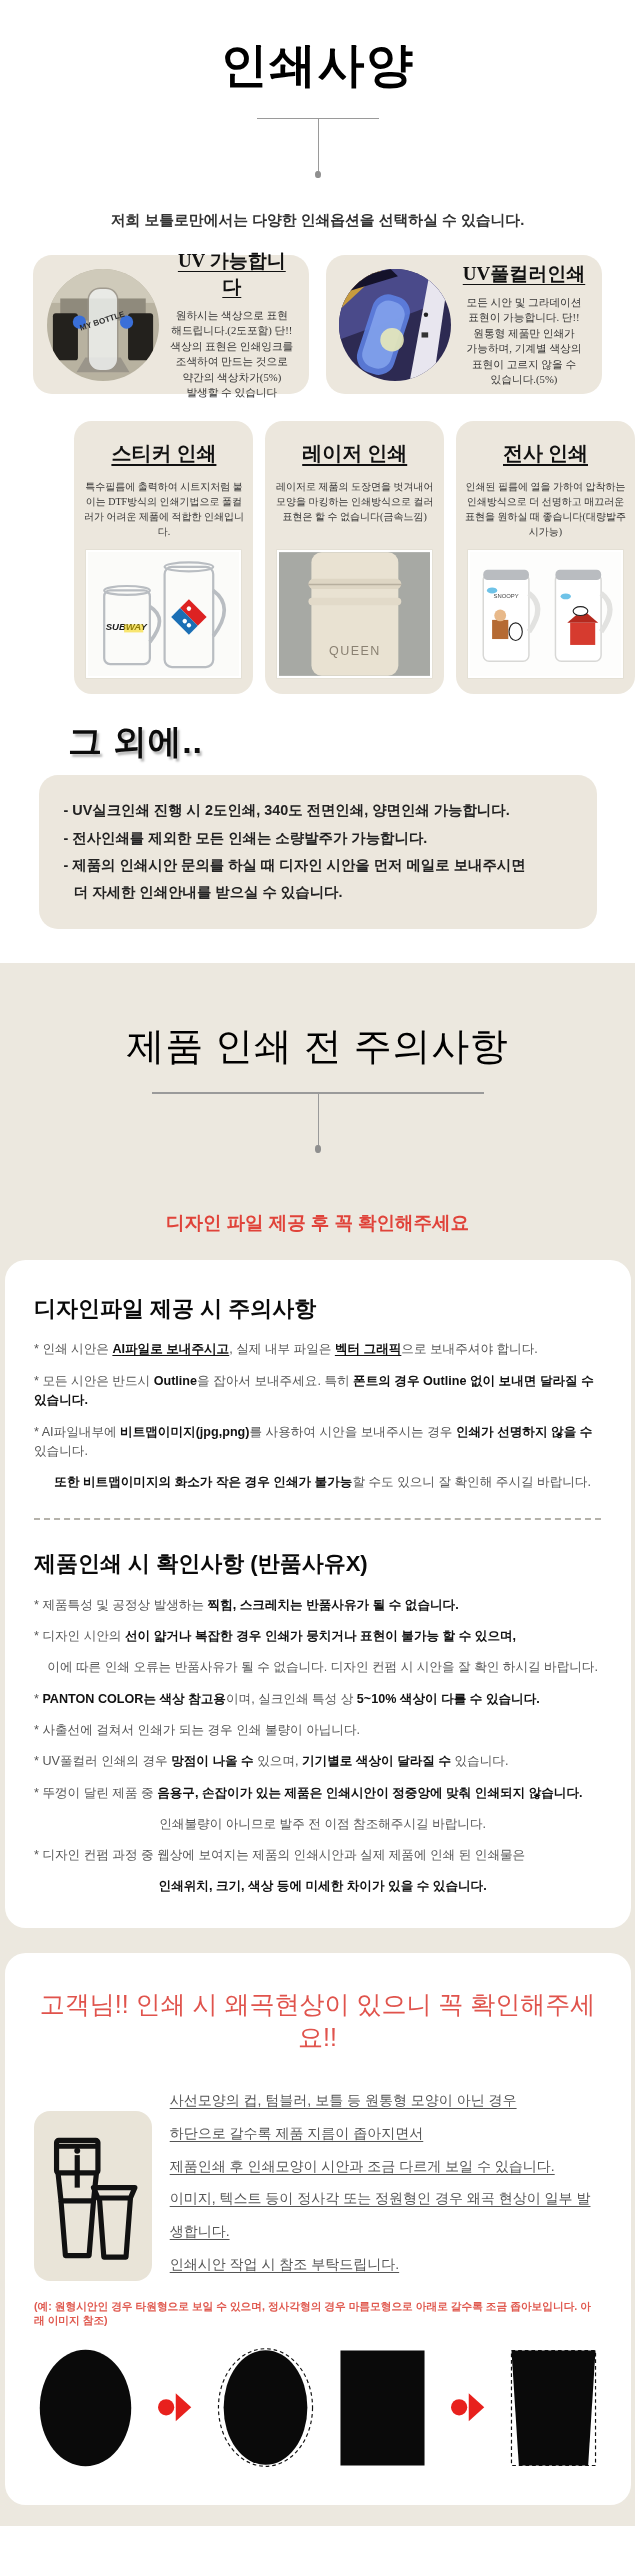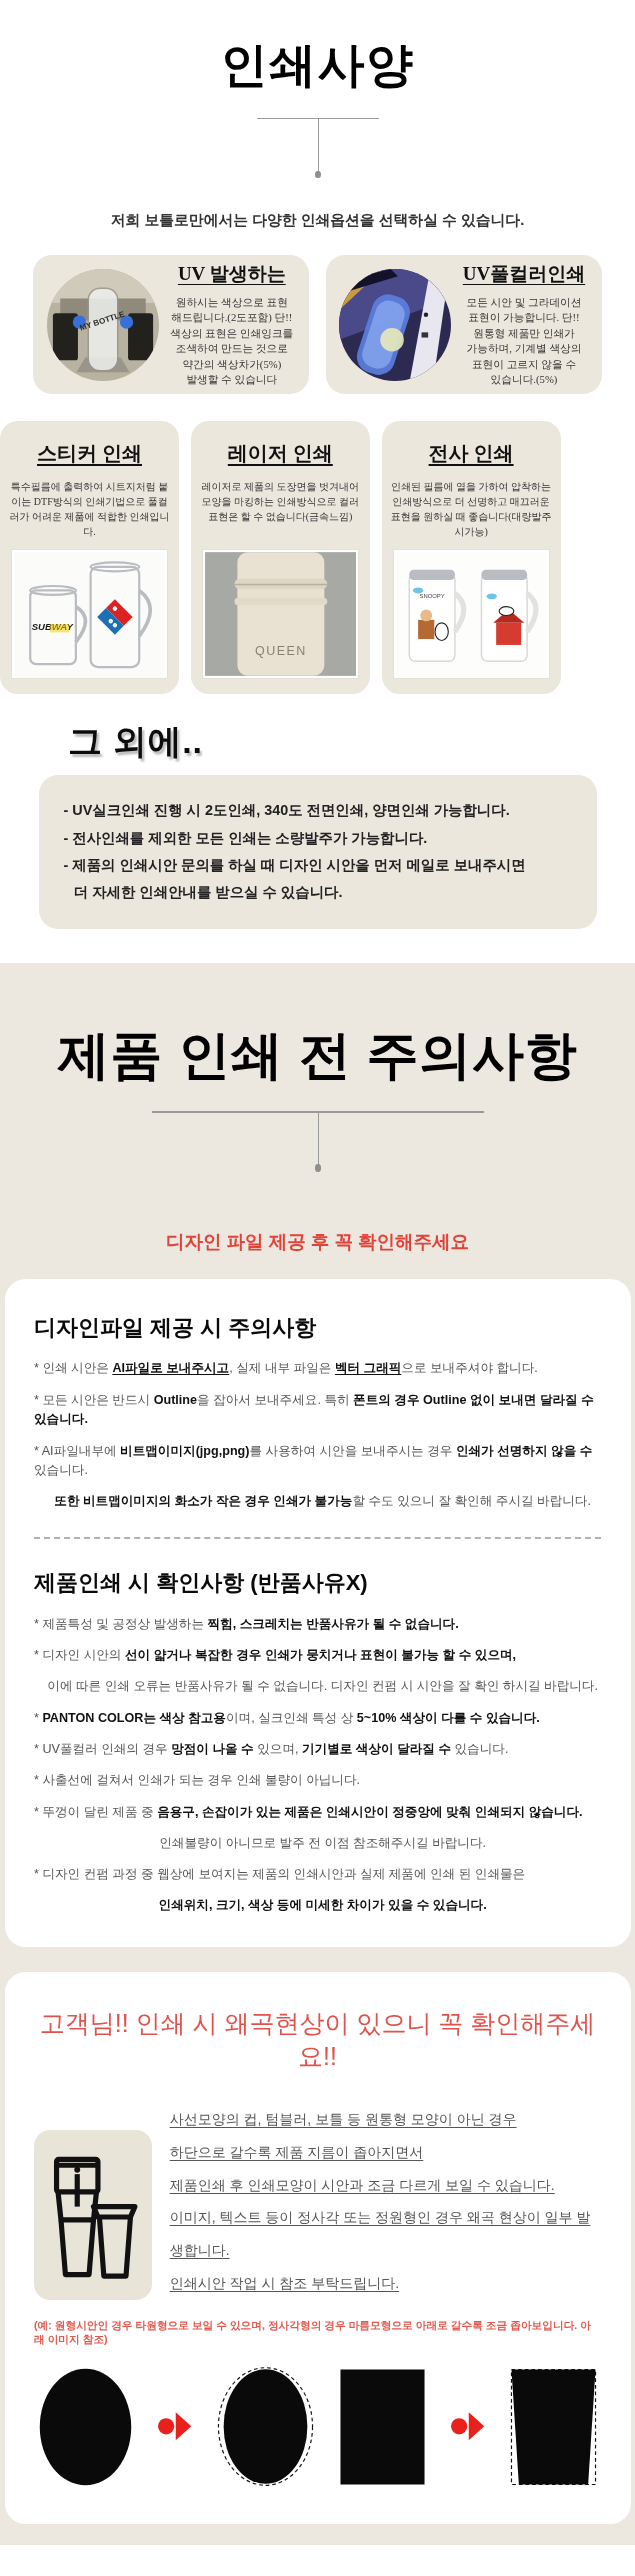--- a/index.html
+++ b/index.html
@@ -23,34 +23,34 @@
   .s1-title{font-size:47px;font-weight:900;letter-spacing:1.5px;color:#000;margin:0;}
   .s1-sub{margin-top:29.5px;font-size:14.8px;font-weight:800;color:#333;}
 
   .uv-row{display:flex;justify-content:center;gap:16.2px;margin-top:25px;}
   .uv-card{width:276px;height:139px;background:#ece7dd;border-radius:19px;display:flex;align-items:center;padding:0 7.4px;box-sizing:border-box;}
   .uv-photo{width:112px;height:112px;border-radius:50%;overflow:hidden;flex:0 0 auto;margin-left:5.9px;}
   .uv-text{flex:1;padding:0 7.4px 0 10.3px;}
   .uv-title{font-family:"Liberation Serif","DejaVu Serif",serif;font-size:19px;font-weight:800;color:#111;text-decoration:underline;text-underline-offset:3.7px;margin-bottom:7.4px;}
   .uv-desc{font-family:"Liberation Serif","DejaVu Serif",serif;font-size:10.7px;line-height:1.45;color:#333;white-space:pre-line;}
 
-  .method-row{display:flex;justify-content:flex-start;gap:11.8px;margin-top:26.6px;}
+  .method-row{display:flex;justify-content:flex-end;gap:11.8px;margin-top:26.6px;}
   .method-card{width:179px;background:#ece7dd;border-radius:17.7px;padding:19px 8.9px 16.2px;box-sizing:border-box;text-align:center;}
   .method-title{font-family:"Liberation Serif","DejaVu Serif",serif;font-size:20px;font-weight:800;color:#111;text-decoration:underline;text-underline-offset:4.4px;}
   .method-desc{font-family:"Liberation Serif","DejaVu Serif",serif;font-size:10px;line-height:1.5;color:#333;margin-top:12px;min-height:65px;}
   .method-img{width:151px;height:124px;margin:5.9px auto 0;background:#fff;border:2.2px solid #fff;box-shadow:0 0 0 0.7px #e2ddd2;}
 
   .etc-title{margin:25px 0 10.3px 68px;font-size:34px;font-weight:900;color:#0c0c0c;text-shadow:2.2px 3px 2.2px rgba(0,0,0,0.28);letter-spacing:0.7px;}
   .etc-box{width:558px;margin:0 auto;background:#ece7dd;border-radius:19px;padding:22px 25px;box-sizing:border-box;}
   .etc-line{font-size:14.4px;font-weight:600;color:#222;line-height:1.9;}
   .etc-line.cont{padding-left:10.3px;}
 
   
   .s2{margin-top:34px;background:#ece8df;padding:58px 0 20.7px;}
-  .s2-title{font-size:52px;font-weight:700;color:#000;margin:0;letter-spacing:0.7px;}
+  .s2-title{font-size:38px;font-weight:400;color:#000;margin:0;letter-spacing:0.7px;}
   .s2-rednote{margin-top:54px;font-size:18.5px;font-weight:800;color:#e0433a;}
 
   .card{width:626px;margin:25px auto 0;background:#fff;border-radius:20.7px;padding:31px 29.5px;box-sizing:border-box;}
   .card-heading{font-size:22px;font-weight:900;color:#0a0a0a;margin:3px 0 16.2px;}
   .bullet{font-size:12.6px;color:#555;line-height:1.55;margin-top:11.8px;}
   .bullet.ind{padding-left:10.3px;text-align:center;}
   .dashed-div{border:none;border-top:2.2px dashed #b5b2ab;margin:25px 0 29.5px;}
 
   .card2-title{font-size:25px;font-weight:400;color:#e0534c;text-align:center;margin:4.4px 0 25px;}
   .distort{display:flex;gap:17.7px;align-items:flex-end;}
@@ -88,21 +88,21 @@
             <rect x="8" y="60" width="34" height="64" rx="4" fill="#23211d"></rect>
             <rect x="110" y="60" width="34" height="64" rx="4" fill="#23211d"></rect>
             <circle cx="44" cy="72" r="9" fill="#3a6fd8"></circle>
             <circle cx="108" cy="72" r="9" fill="#3a6fd8"></circle>
             <path d="M52 120 L100 120 L112 140 L40 140 Z" fill="#9a958a"></path>
             <rect x="56" y="26" width="40" height="112" rx="16" fill="#eef0ee" opacity="0.85" stroke="#9a958a" stroke-width="2"></rect>
             <text x="76" y="74" font-size="11" font-weight="bold" fill="#2c2c2c" text-anchor="middle" transform="rotate(-18 76 74)">MY BOTTLE</text>
           </svg>
         </div>
         <div class="uv-text">
-          <div class="uv-title">UV 발생하는</div>
+          <div class="uv-title">UV 가능합니다</div>
           <div class="uv-desc">원하시는 색상으로 표현
 해드립니다.(2도포함) 단!!
 색상의 표현은 인쇄잉크를
 조색하여 만드는 것으로
 약간의 색상차가(5%)
 발생할 수 있습니다</div>
         </div>
       </div>
 
       <div class="uv-card">
@@ -233,22 +233,22 @@
         </div>
 
       <hr class="dashed-div">
 
       <div class="card-heading">제품인쇄 시 확인사항 (반품사유X)</div>
       <div>
           <div class="bullet"><span>* 제품특성 및 공정상 발생하는 </span><span class="seg-b">찍힘, 스크레치는 반품사유가 될 수 없습니다.</span></div>
           <div class="bullet"><span>* 디자인 시안의 </span><span class="seg-b">선이 얇거나 복잡한 경우 인쇄가 뭉치거나 표현이 불가능 할 수 있으며,</span></div>
           <div class="bullet ind"><span>이에 따른 인쇄 오류는 반품사유가 될 수 없습니다. 디자인 컨펌 시 시안을 잘 확인 하시길 바랍니다.</span></div>
           <div class="bullet"><span>* </span><span class="seg-b">PANTON COLOR는 색상 참고용</span><span>이며, 실크인쇄 특성 상 </span><span class="seg-b">5~10% 색상이 다를 수 있습니다.</span></div>
+          <div class="bullet"><span>* 사출선에 걸쳐서 인쇄가 되는 경우 인쇄 불량이 아닙니다.</span></div>
           <div class="bullet"><span>* UV풀컬러 인쇄의 경우 </span><span class="seg-b">망점이 나올 수</span><span> 있으며, </span><span class="seg-b">기기별로 색상이 달라질 수</span><span> 있습니다.</span></div>
-          <div class="bullet"><span>* 사출선에 걸쳐서 인쇄가 되는 경우 인쇄 불량이 아닙니다.</span></div>
           <div class="bullet"><span>* 뚜껑이 달린 제품 중 </span><span class="seg-b">음용구, 손잡이가 있는 제품은 인쇄시안이 정중앙에 맞춰 인쇄되지 않습니다.</span></div>
           <div class="bullet ind"><span>인쇄불량이 아니므로 발주 전 이점 참조해주시길 바랍니다.</span></div>
           <div class="bullet"><span>* 디자인 컨펌 과정 중 웹상에 보여지는 제품의 인쇄시안과 실제 제품에 인쇄 된 인쇄물은</span></div>
           <div class="bullet ind"><span class="seg-b">인쇄위치, 크기, 색상 등에 미세한 차이가 있을 수 있습니다.</span></div>
         </div>
     </div>
 
     <div class="card" style="text-align:left;">
       <div class="card2-title">고객님!! 인쇄 시 왜곡현상이 있으니 꼭 확인해주세요!!</div>
 

